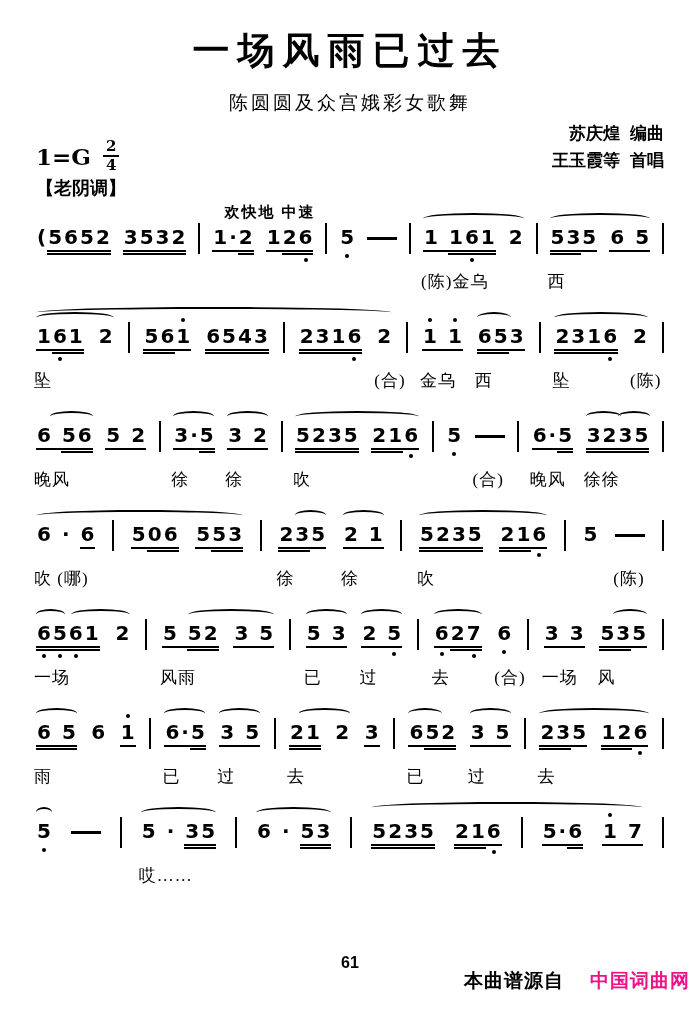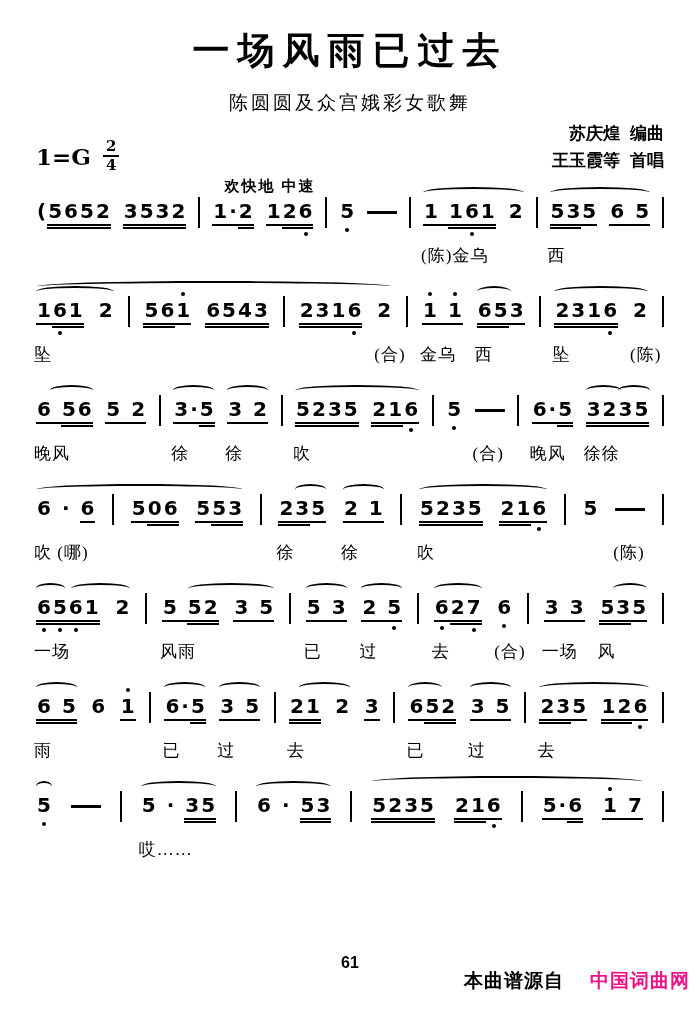--- a/index.html
+++ b/index.html
@@ -65,20 +65,21 @@
     <div class="credits">
       <div>
         <span>苏庆煌</span><span class="role">编曲</span>
       </div>
       <div>
         <span>王玉霞等</span><span class="role">首唱</span>
       </div>
     </div>
   </div>
 
+  <div class="mode">【老阴调】</div>
 
   <div id="score">
       <div class="m-line">
         <div class="tempo">欢快地  中速</div>
         <div class="m-row">
           <div class="unit">
             <div class="grp">
               <span class="note">(</span>
               <span class="note u2">5</span>
               <span class="note u2">6</span>

